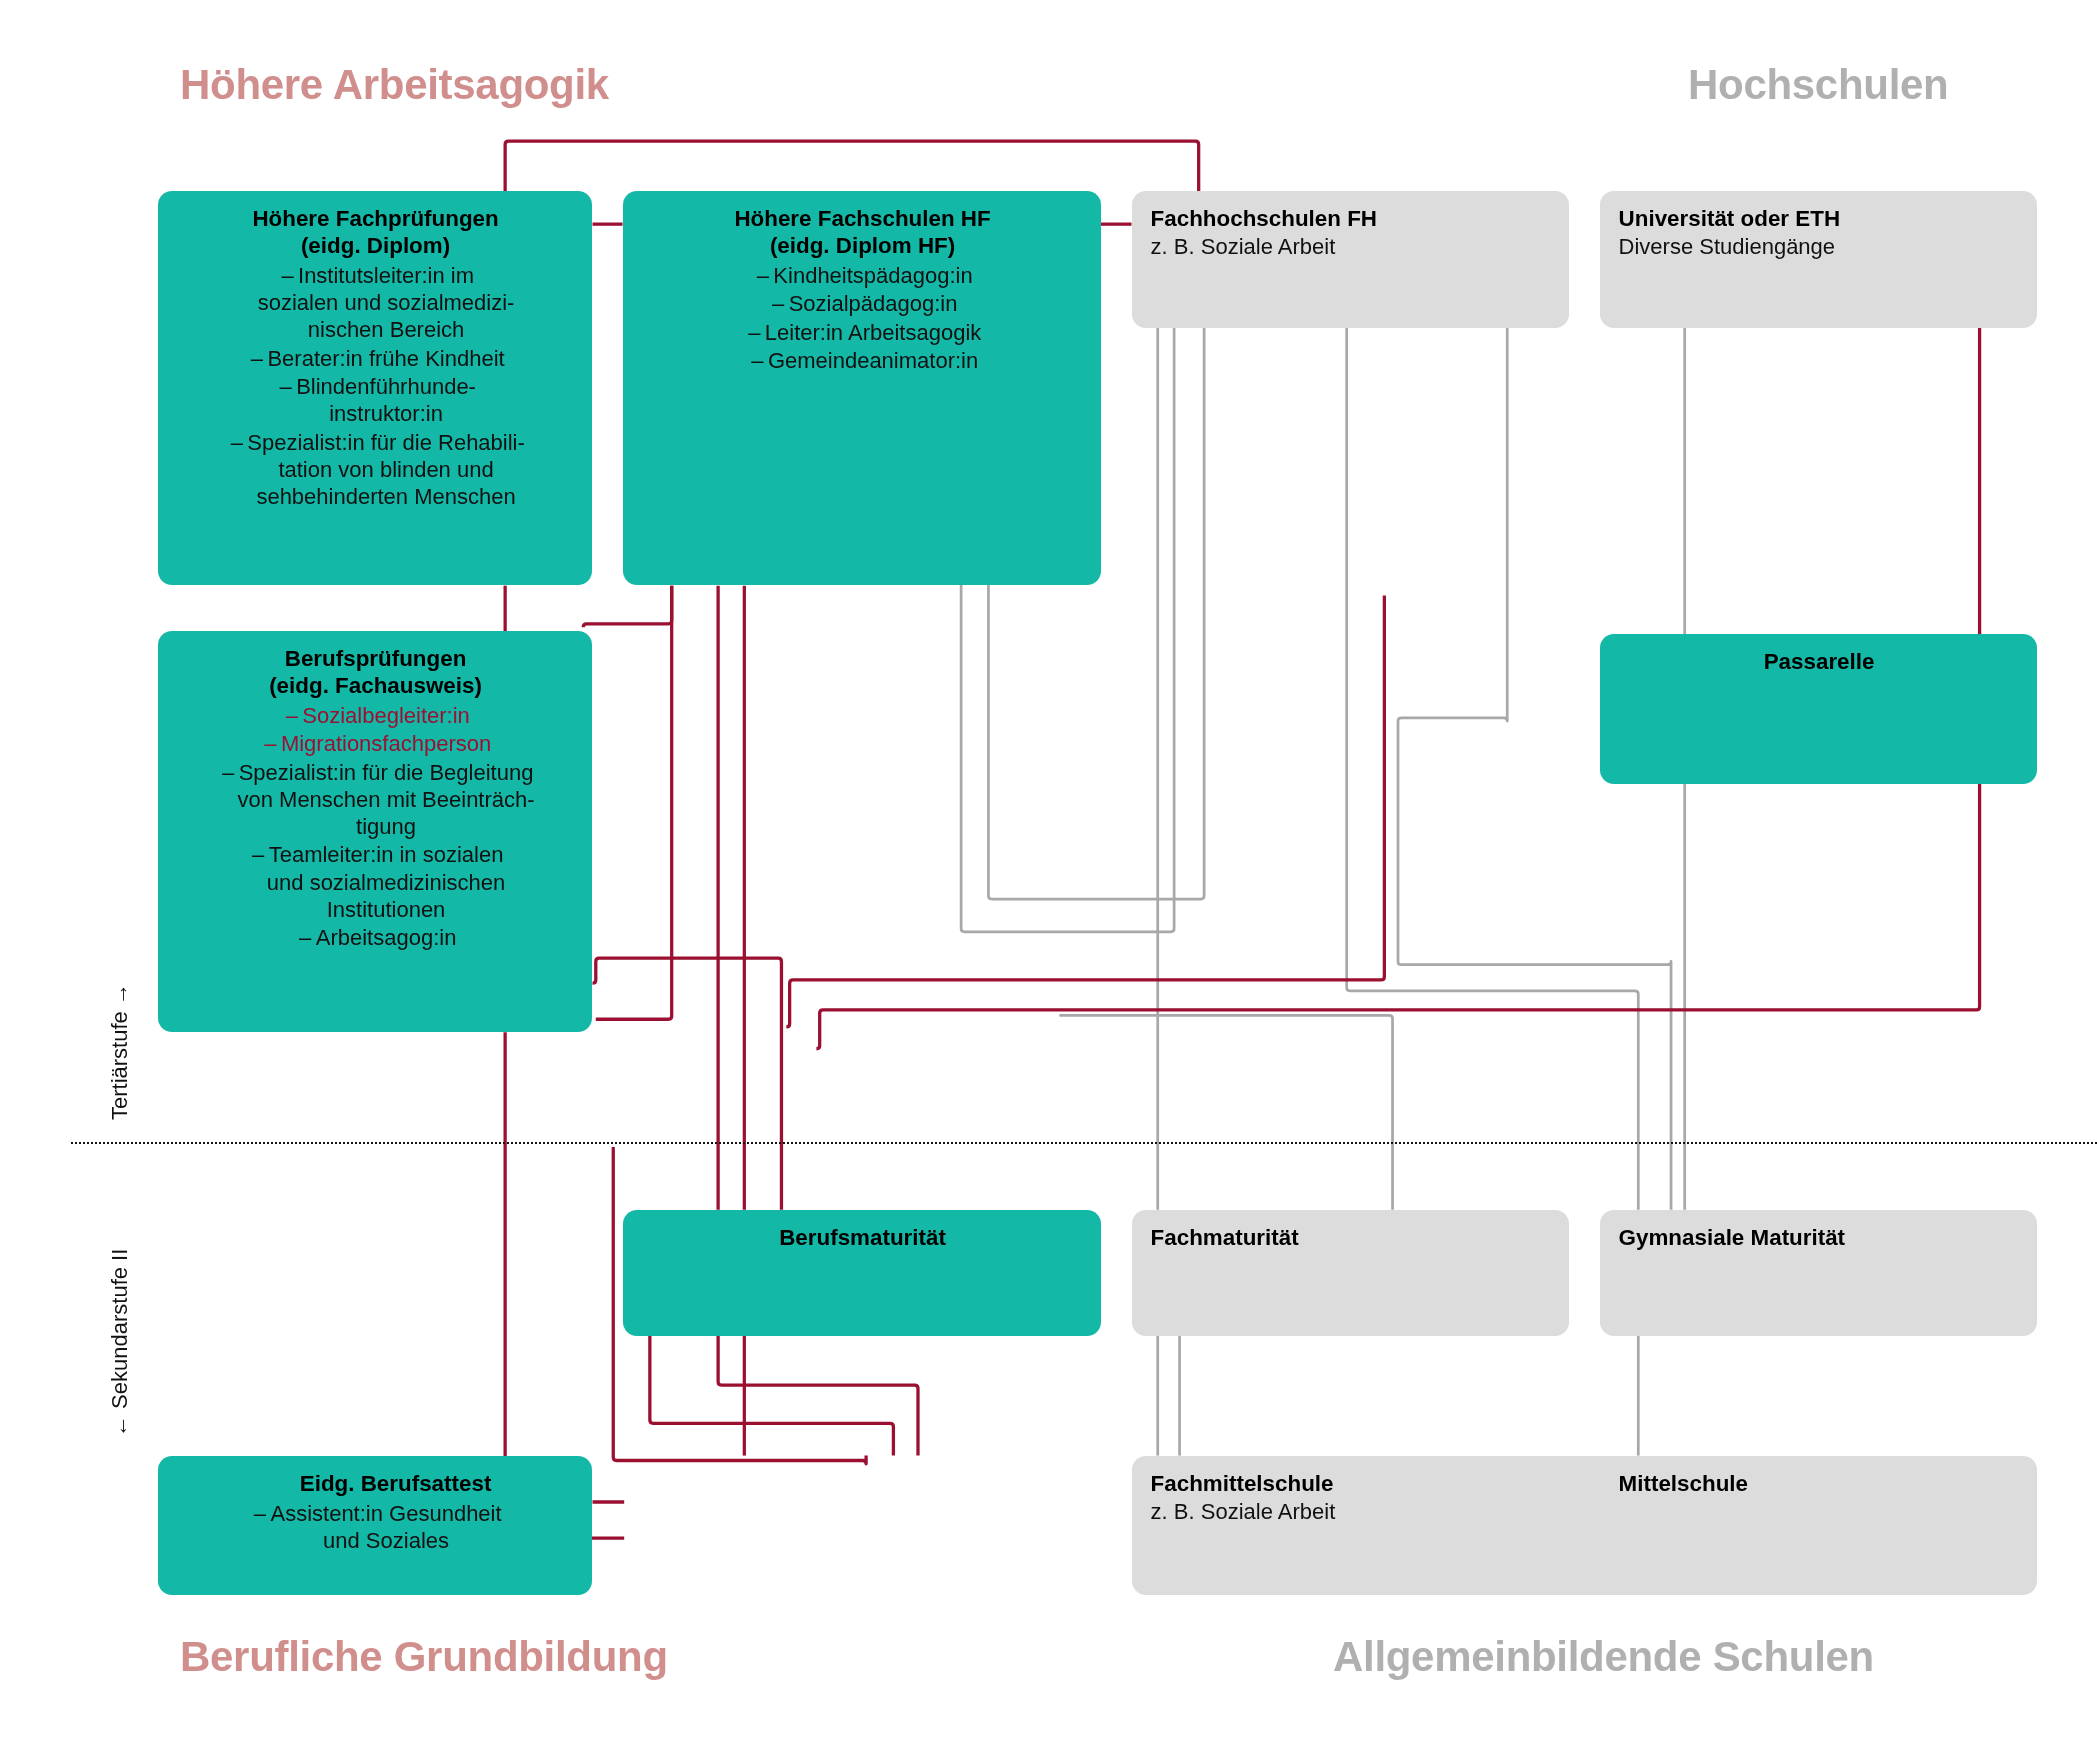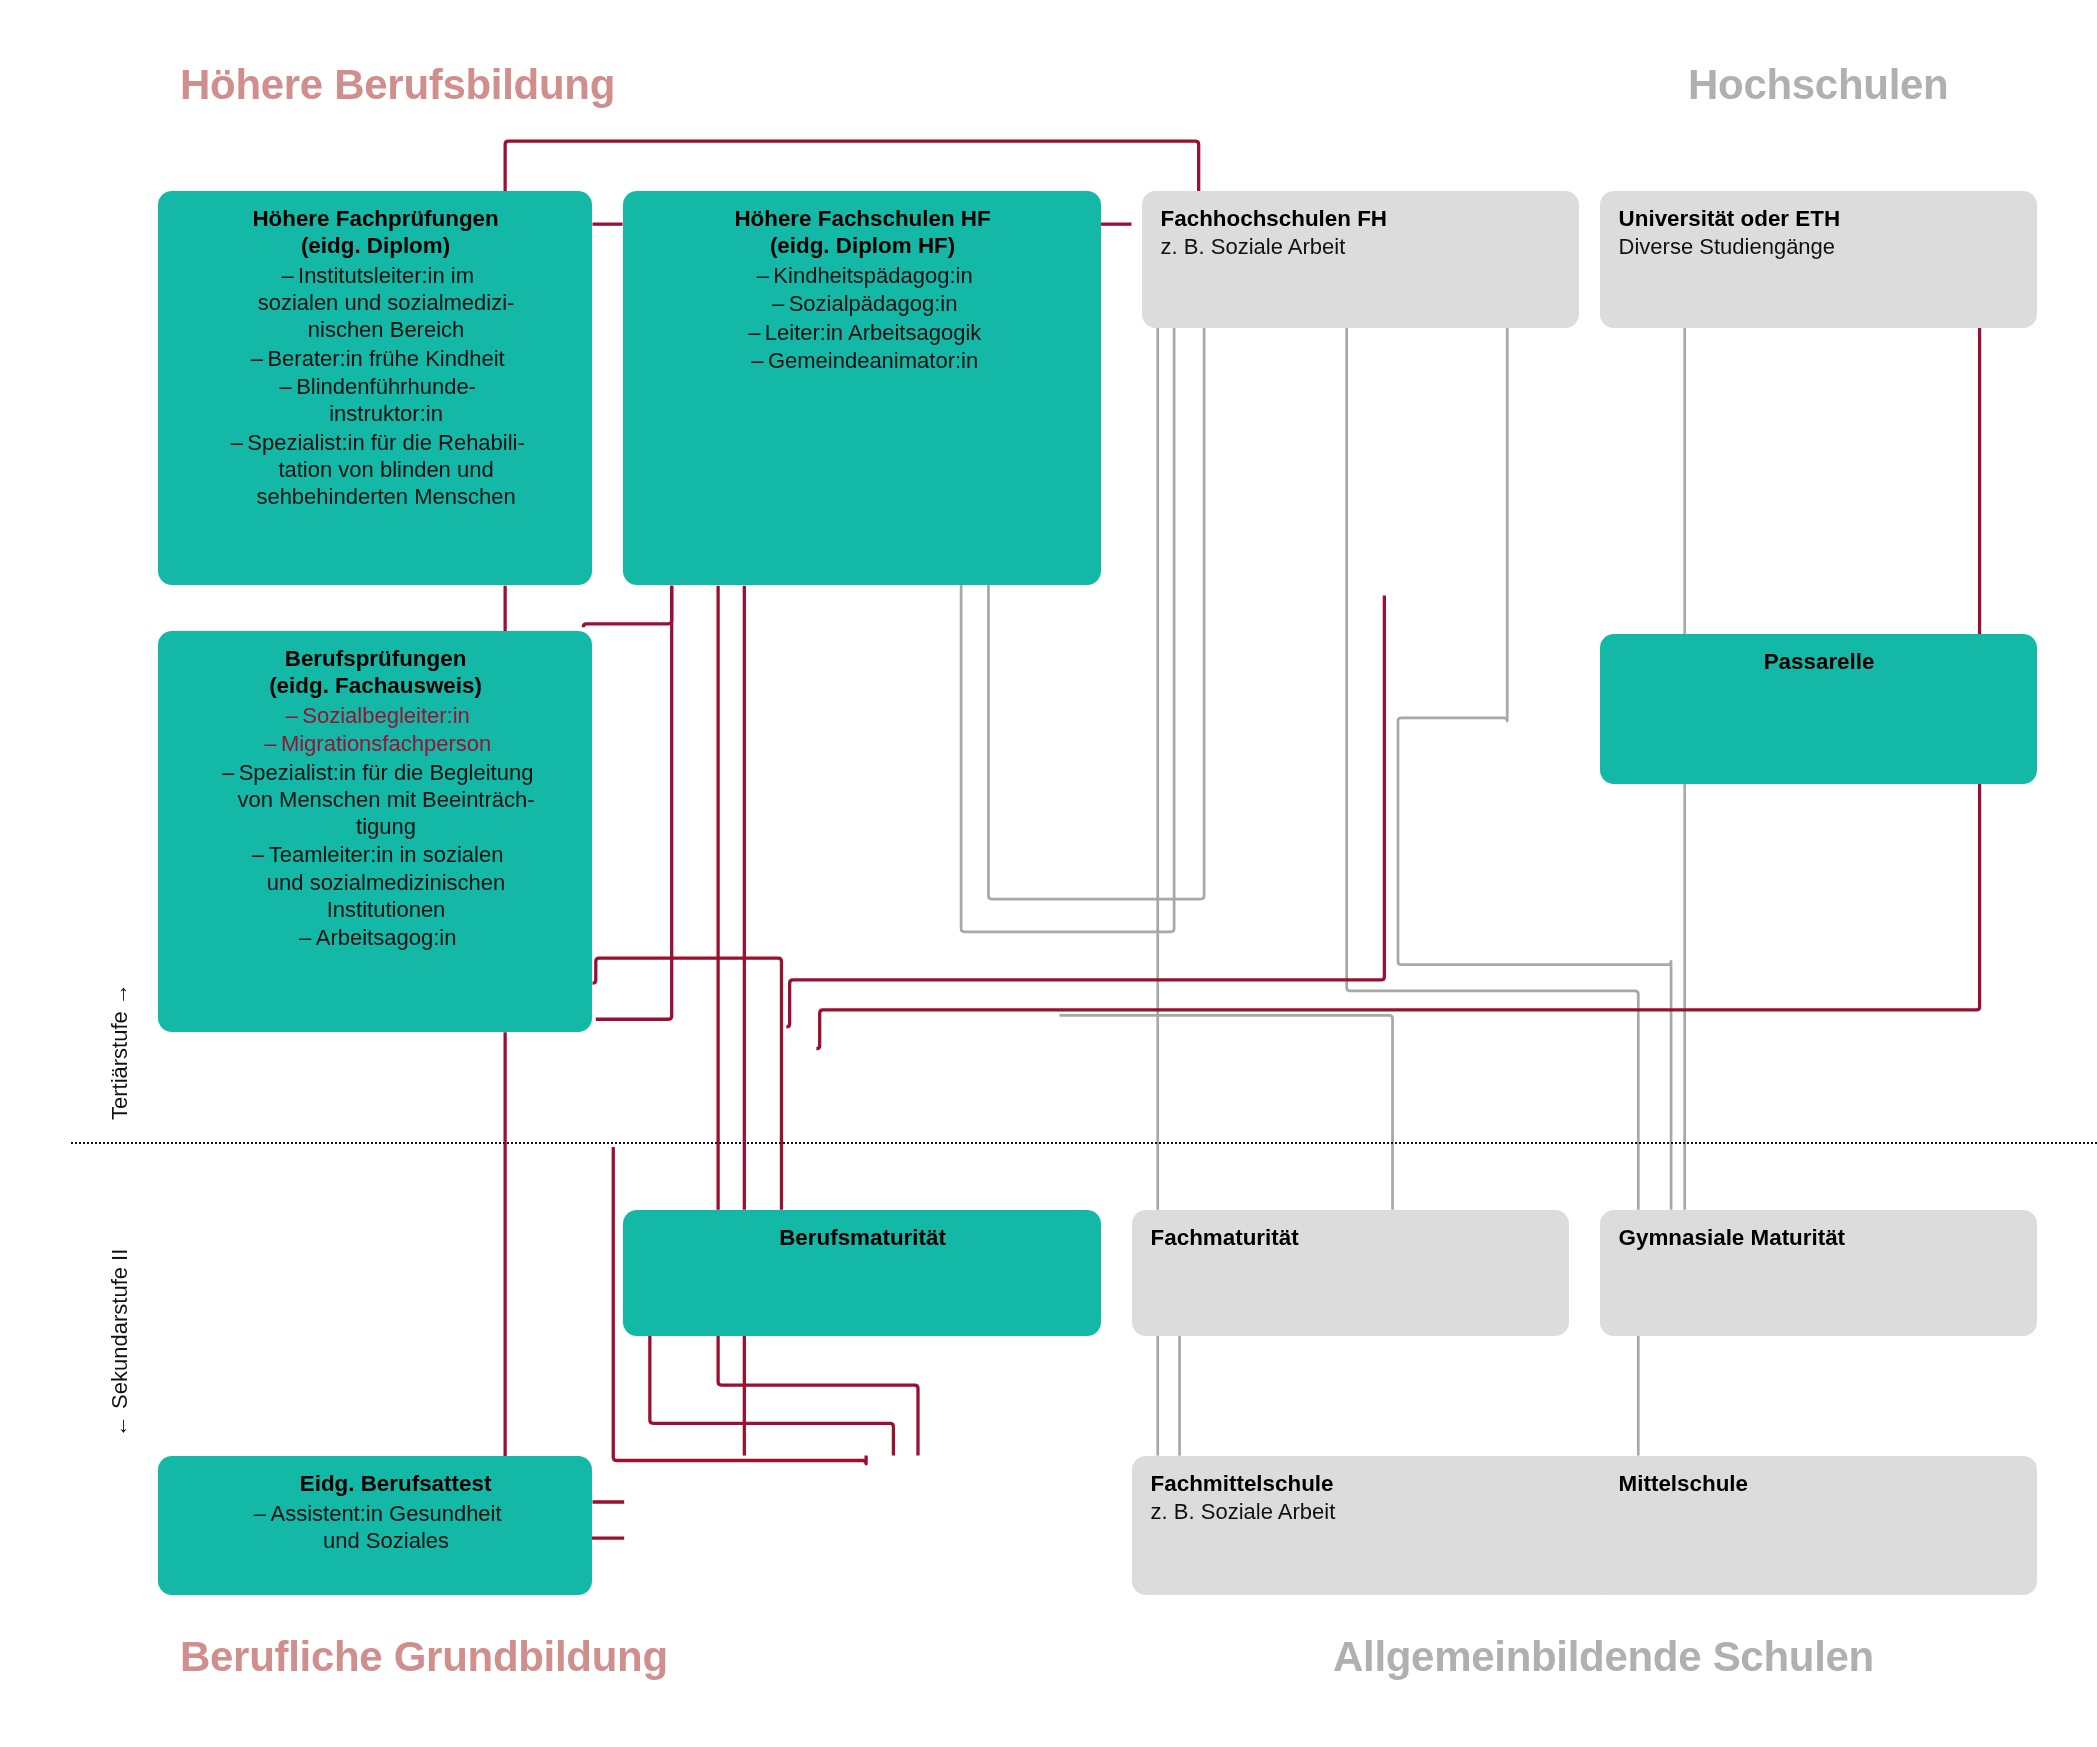--- a/index.html
+++ b/index.html
@@ -110,21 +110,21 @@
     <path class="w-red" d="M1315 2445 L1315 2530 Q1315 2536 1321 2536 L1675 2536 Q1681 2536 1681 2542 L1681 2665"></path>
     <path class="w-red" d="M1190 2440 L1190 2600 Q1190 2606 1196 2606 L1630 2606 Q1636 2606 1636 2612 L1636 2665"></path>
     <path class="w-red" d="M1123 2100 L1123 2668 Q1123 2674 1129 2674 L1580 2674 Q1586 2674 1586 2680 L1586 2665"></path>
     <path class="w-red" d="M1363 2445 L1363 2665"></path>
 
     <path class="w-red" d="M1085 2750 L1143 2750"></path>
 
     <path class="w-red" d="M925 1890 L925 2810 Q925 2816 931 2816 L1143 2816"></path>
   </svg>
 
-  <div class="heading pink" style="left:180px;top:64px;">Höhere Berufsbildung</div>
+  <div class="heading pink" style="left:180px;top:64px;">Höhere Arbeitsagogik</div>
   <div class="heading gray" style="left:1688px;top:64px;">Hochschulen</div>
   <div class="heading pink" style="left:180px;top:1636px;">Berufliche Grundbildung</div>
   <div class="heading gray" style="left:1333px;top:1636px;">Allgemeinbildende Schulen</div>
 
   <div class="axis-label" style="left:107px;top:1120px;">Tertiärstufe  →</div>
   <div class="axis-label" style="left:107px;top:1437px;">←  Sekundarstufe II</div>
 
   <div class="stage-divider" style="top:1142px;"></div>
 
   <div class="card pink" style="left:158px;top:191px;width:434px;height:394px;">
@@ -147,21 +147,21 @@
     <div class="card-title" style="white-space: pre-line;">Höhere Fachschulen HF
 (eidg. Diplom HF)</div>
     <ul>
       <li><span class="dash">–</span><span style="white-space: pre-line;">Kindheitspädagog:in</span></li>
       <li><span class="dash">–</span><span style="white-space: pre-line;">Sozialpädagog:in</span></li>
       <li><span class="dash">–</span><span style="white-space: pre-line;">Leiter:in Arbeitsagogik</span></li>
       <li><span class="dash">–</span><span style="white-space: pre-line;">Gemeindeanimator:in</span></li>
     </ul>
   </div>
 
-  <div class="card gray" style="left:1132px;top:191px;width:437px;height:137px;margin-left:10px;">
+  <div class="card gray" style="left:1132px;top:191px;width:437px;height:137px;">
     <div class="card-title" style="white-space: pre-line;">Fachhochschulen FH</div>
     <div class="card-sub">z. B. Soziale Arbeit</div>
   </div>
 
   <div class="card gray" style="left:1600px;top:191px;width:437px;height:137px;">
     <div class="card-title" style="white-space: pre-line;">Universität oder ETH</div>
     <div class="card-sub">Diverse Studiengänge</div>
   </div>
 
   <div class="card pink" style="left:158px;top:631px;width:434px;height:401px;">

